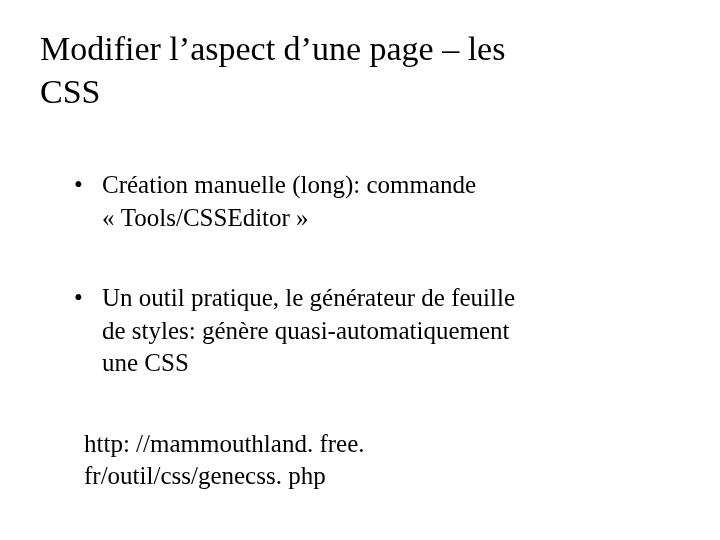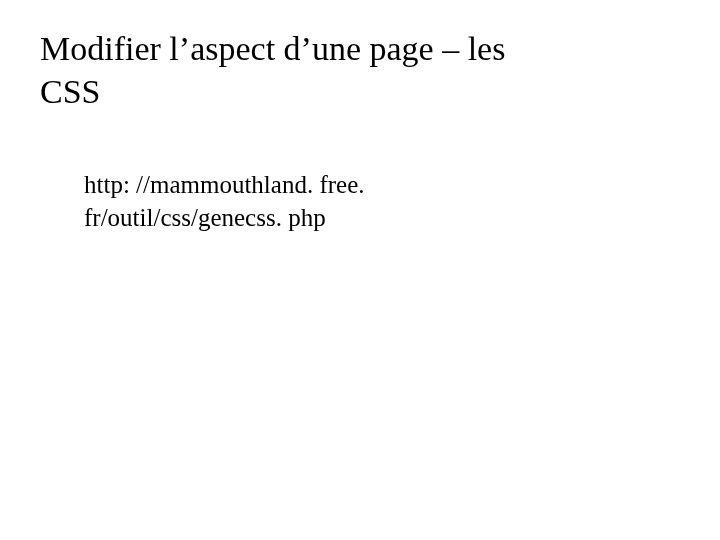--- a/index.html
+++ b/index.html
@@ -47,15 +47,19 @@
     line-height: 1.3;
     margin-left: 44px;
   }
 </style>
 </head>
 <body>
 
 <div class="slide">
   <h1 class="title">Modifier l’aspect d’une page – les CSS</h1>
 
+  <ul class="bullets">
+    <li>Création manuelle (long): commande «&nbsp;Tools/CSSEditor&nbsp;»</li>
+    <li>Un outil pratique, le générateur de feuille de styles: génère quasi-automatiquement une CSS</li>
+  </ul>
 
   <div class="link-line">http: //mammouthland. free. fr/outil/css/genecss. php</div>
 </div>
 
 </body></html>

